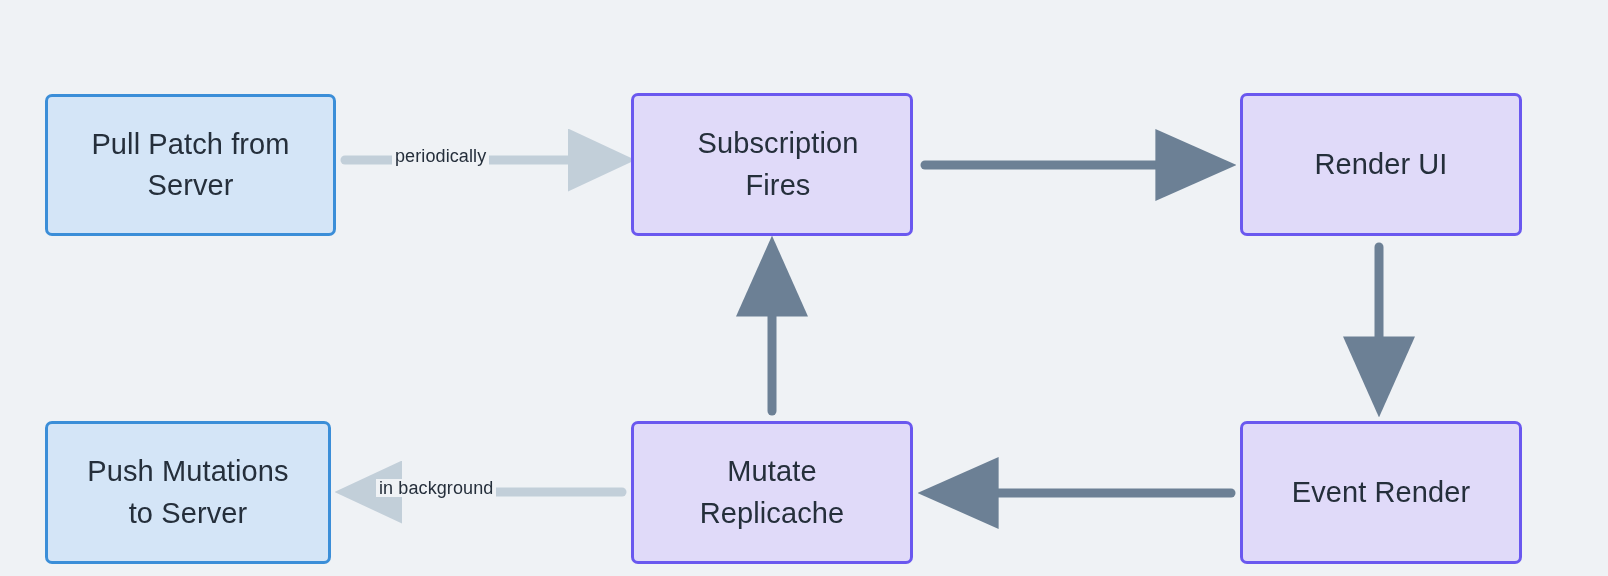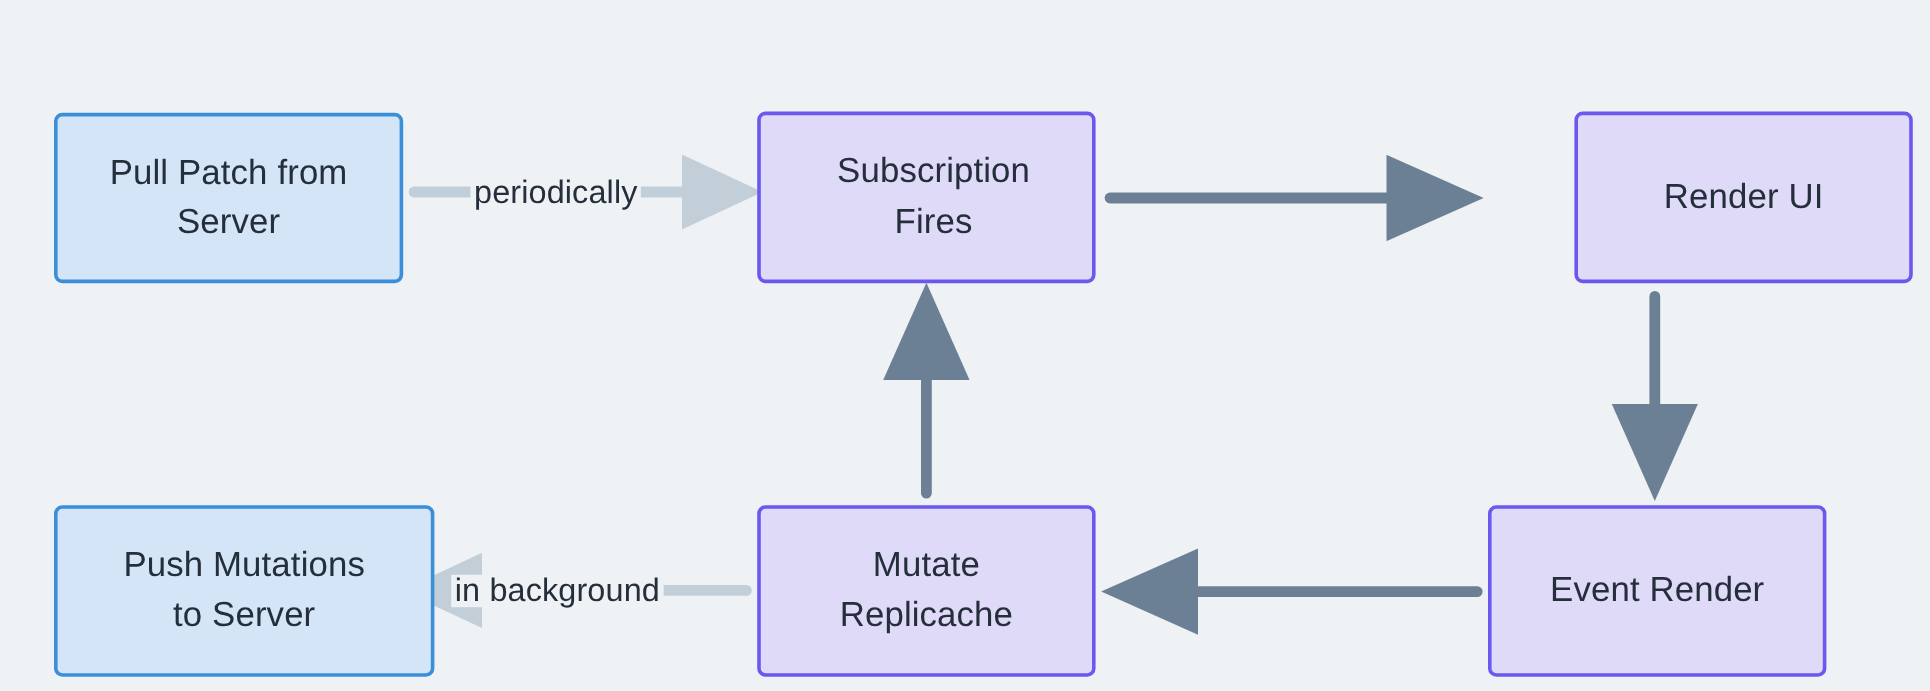--- a/index.html
+++ b/index.html
@@ -48,21 +48,21 @@
     background: #d4e5f7;
     border-color: #3b8ed8;
   }
   .node.purple {
     background: #e0daf9;
     border-color: #6a58ef;
   }
   .edge-label {
     position: absolute;
     z-index: 3;
-    font-size: 27px;
+    font-size: 18px;
     color: #252f3b;
     letter-spacing: 0.1px;
     white-space: nowrap;
     background: #eff2f5;
     padding: 0 3px;
     line-height: 1;
   }
 </style>
 </head>
 <body>
@@ -95,25 +95,25 @@
   <div class="node blue" style="left:45px; top:46px; width:291px; height:142px;">
     <span>Pull Patch from
 Server</span>
   </div>
 
   <div class="node purple" style="left:631px; top:45px; width:282px; height:143px;padding-left:12px;">
     <span>Subscription
 Fires</span>
   </div>
 
-  <div class="node purple" style="left:1312px; top:45px; width:282px; height:143px;">
+  <div class="node purple" style="left:1240px; top:45px; width:282px; height:143px;">
     <span>Render UI</span>
   </div>
 
-  <div class="node blue" style="left:45px; top:373px; width:317px; height:143px;">
+  <div class="node blue" style="left:45px; top:373px; width:286px; height:143px;">
     <span>Push Mutations
 to Server</span>
   </div>
 
   <div class="node purple" style="left:631px; top:373px; width:282px; height:143px;">
     <span>Mutate
 Replicache</span>
   </div>
 
   <div class="node purple" style="left:1240px; top:373px; width:282px; height:143px;">

